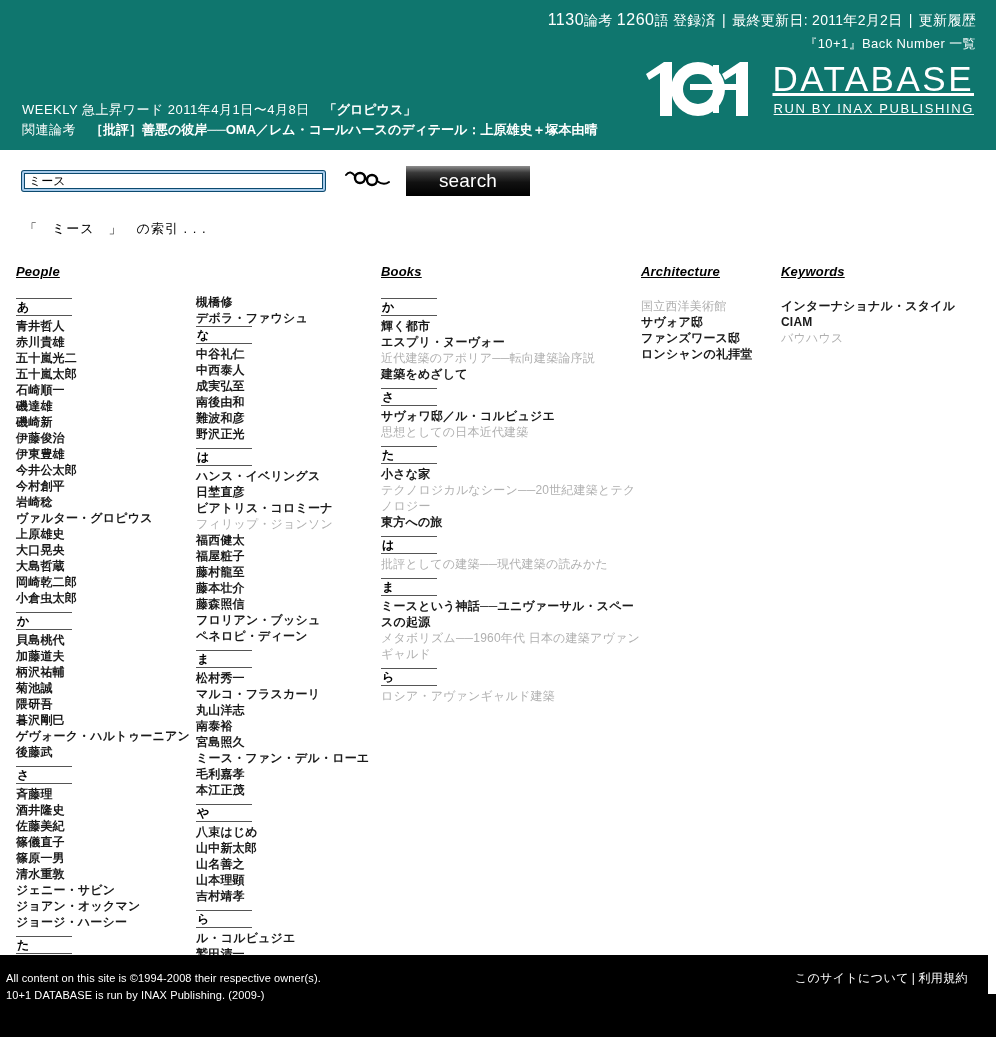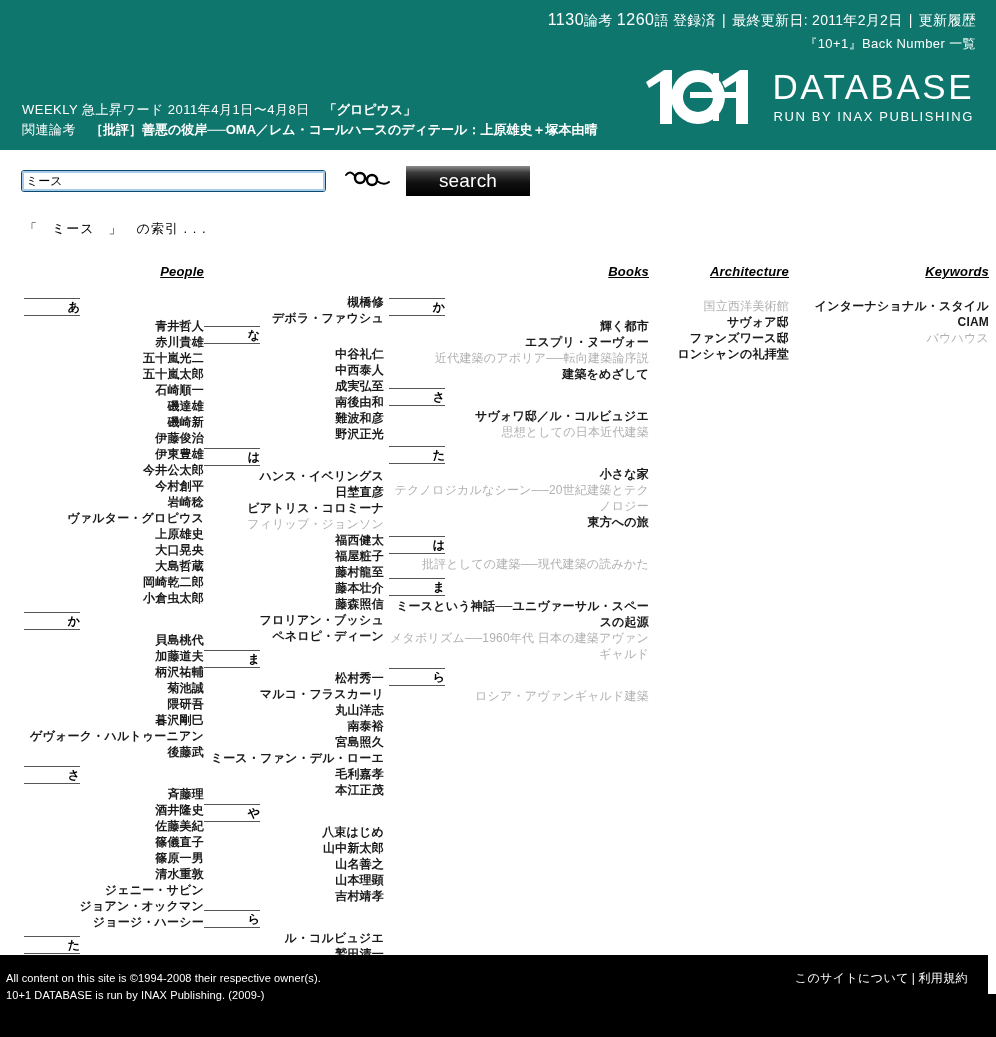--- a/index.html
+++ b/index.html
@@ -48,23 +48,24 @@
     white-space: nowrap;
   }
   .promo .lbl { letter-spacing: .5px; }
   .promo .gap { display: inline-block; width: 14px; }
   .promo a { color: #fff; text-decoration: none; font-weight: bold; }
 
   
   .logo {
     position: absolute;
     right: 22px;
-    top: 68px;
+    top: 60px;
     display: flex;
     align-items: flex-start;
+    text-decoration: underline;
   }
   .logo-mark { margin-right: 14px; }
   .logo-text { padding-top: 2px; }
   .logo-db {
     font-size: 35px;
     letter-spacing: 2.5px;
     color: #fff;
     line-height: 0.95;
     font-weight: 300;
   }
@@ -88,21 +89,21 @@
     display: flex;
     align-items: center;
     padding: 16px 0 0 21px;
   }
   .search-input {
     width: 305px;
     height: 22px;
     font-size: 12px;
     font-family: "Liberation Sans", sans-serif;
     padding: 2px 4px;
-    border: 1px solid #0c4a6e;
+    border: 4px solid #0c4a6e;
     border-radius: 3px;
     outline: 2px solid #a8cbeb;
     outline-offset: -3px;
     color: #000;
     background: #fff;
   }
   .glasses {
     margin: 0 14px 0 18px;
     display: block;
   }
@@ -124,22 +125,21 @@
   .index-title {
     font-size: 13px;
     padding: 24px 16px 0 24px;
     letter-spacing: 1px;
     color: #000;
   }
 
   
   .columns {
     display: flex;
-    padding: 24px 0 0 24px;
-    text-align: right;
+    padding: 24px 0 0 16px;
   }
   .col-people  { width: 365px; display: flex; }
   .col-people .sub { width: 180px; }
   .col-books   { width: 260px; }
   .col-arch    { width: 140px; }
   .col-keywords{ width: 200px; }
 
   .col-head {
     font-size: 13px;
     font-weight: bold;

